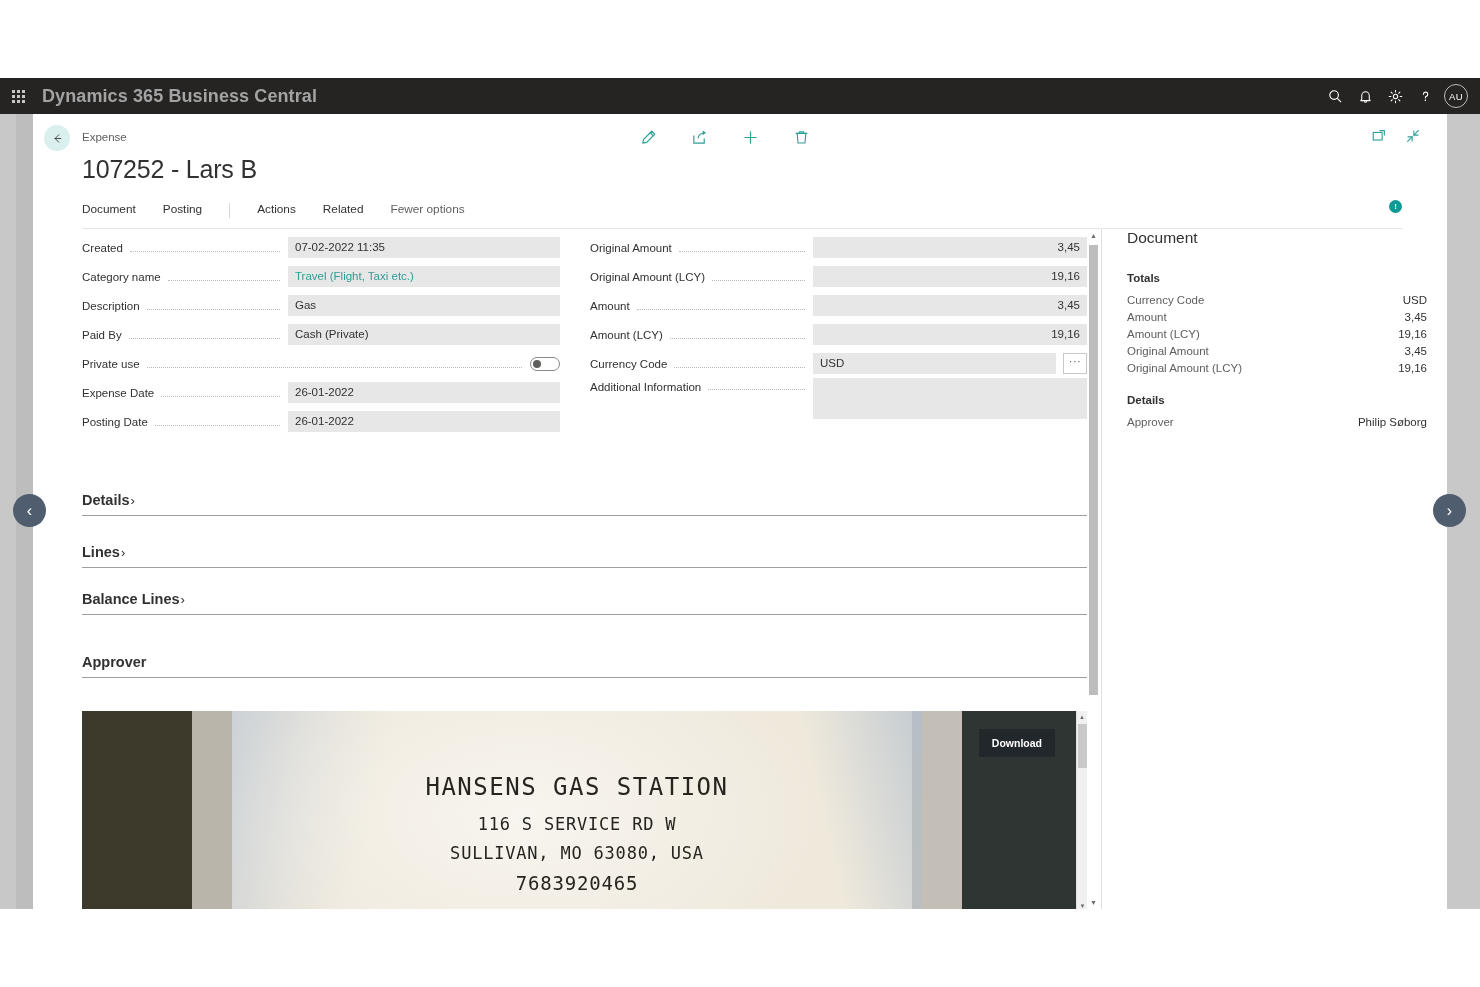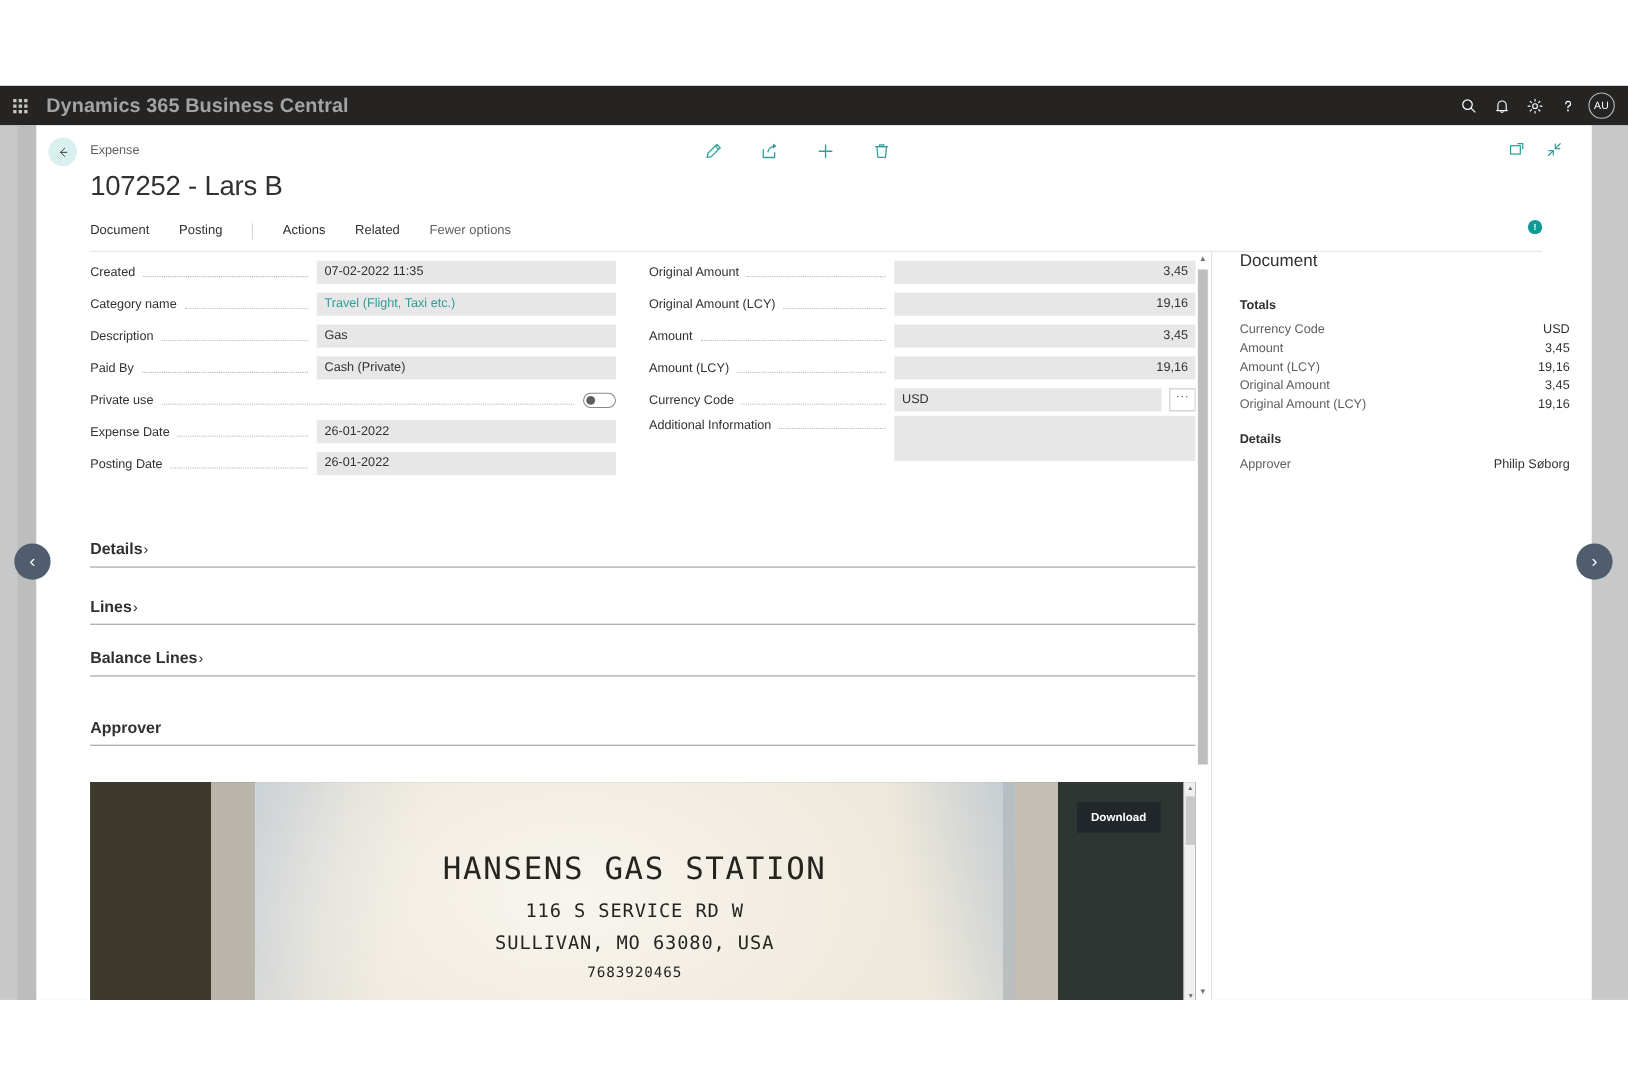--- a/index.html
+++ b/index.html
@@ -363,24 +363,24 @@
     position: absolute;
     left: 150px; top: 0;
     width: 690px; height: 200px;
     display: flex;
     flex-direction: column;
     align-items: center;
     padding-top: 62px;
     font-family: "DejaVu Sans Mono", monospace;
     color: #26241f;
   }
-  .r-l1 { font-size: 28px; letter-spacing: 1.5px; }
+  .r-l1 { font-size: 24px; letter-spacing: 1.5px; }
   .r-l2 { font-size: 17px; letter-spacing: .8px; margin-top: 13px; }
   .r-l3 { font-size: 17px; letter-spacing: .8px; margin-top: 9px; }
-  .r-l4 { font-size: 13px; letter-spacing: .8px; margin-top: 9px; }
+  .r-l4 { font-size: 19px; letter-spacing: .8px; margin-top: 9px; }
   .dl-btn {
     position: absolute;
     right: 32px; top: 18px;
     background: rgba(30,36,40,.82);
     color: #ffffff;
     font-size: 10.5px;
     font-weight: bold;
     padding: 8px 13px;
     cursor: pointer;
     z-index: 4;

